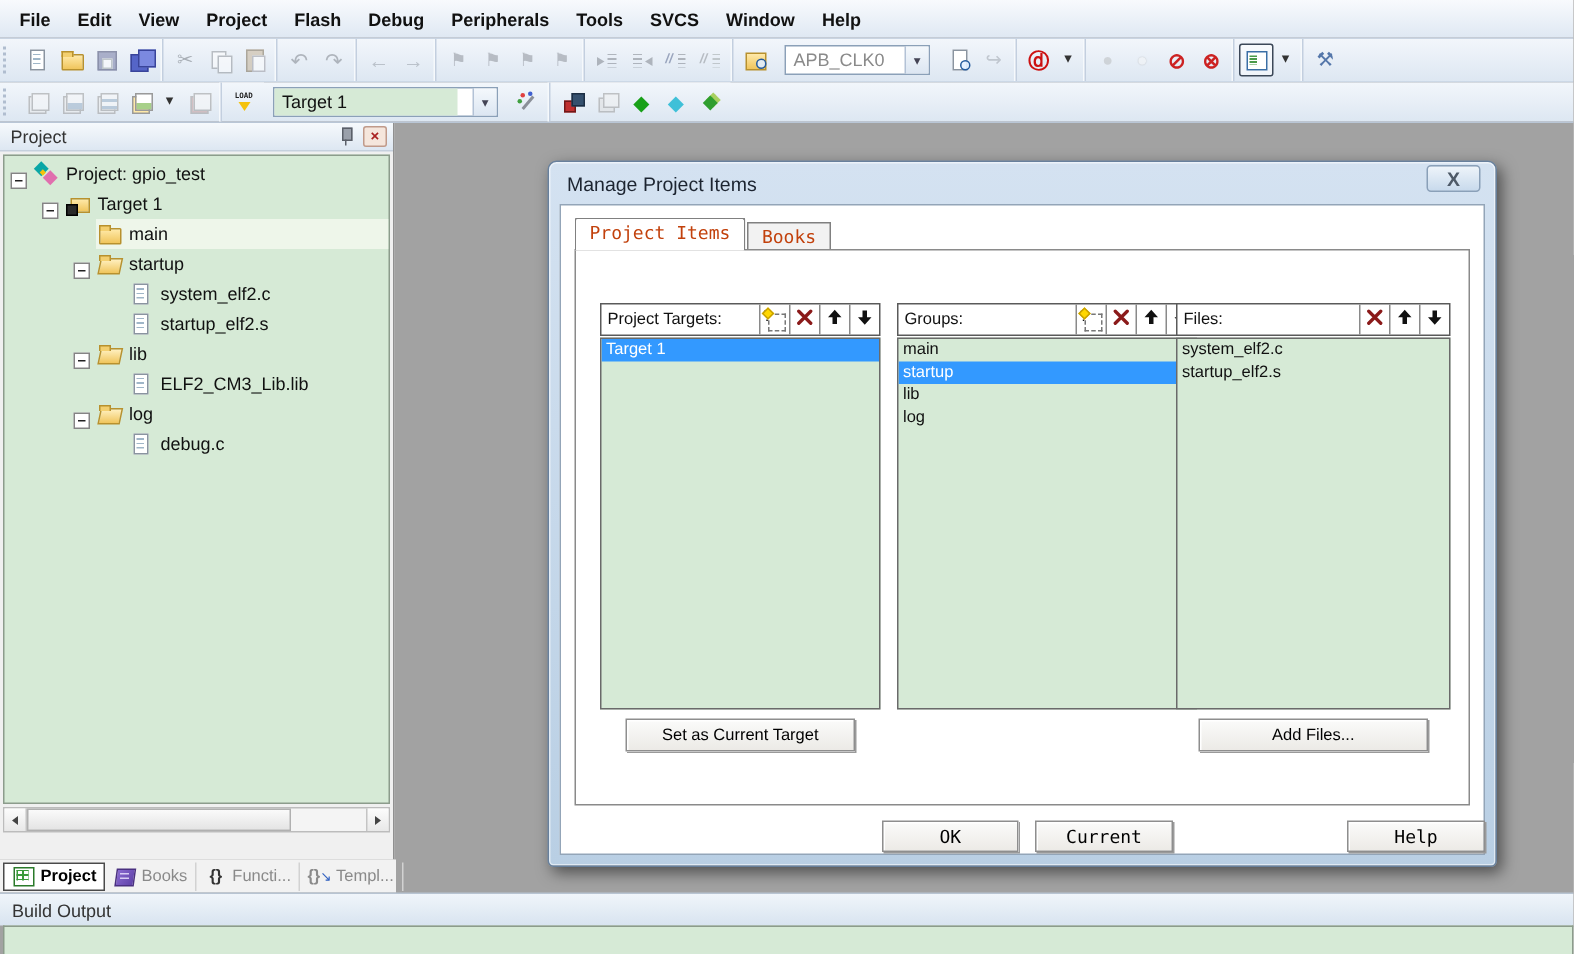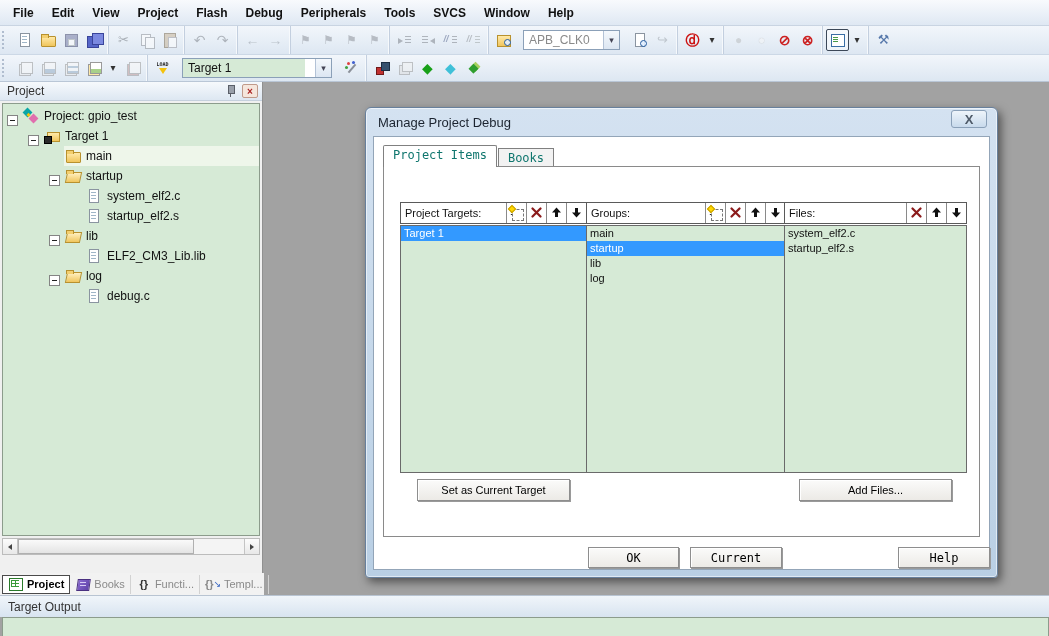--- a/index.html
+++ b/index.html
@@ -107,21 +107,21 @@
   .ptabs { position:absolute; left:0; top:573px; width:264px; height:22px; background:#f2f2f2; display:flex; align-items:center; padding-left:2px; }
   .ptab { display:flex; align-items:center; gap:3px; height:19px; padding:0 5px; color:#8a8a8a; font-size:11px; border-right:1px solid #d2d2d2; white-space:nowrap; }
   .ptab.active { background:#fff; border:1px solid #4a4a4a; color:#000; font-weight:700; }
 
   
   .dlg { position:absolute; left:365px; top:107px; width:633px; height:471px; background:linear-gradient(#d4e2f1,#b9cfe4); border:1px solid #68809c; border-radius:6px 6px 4px 4px; box-shadow:3px 4px 10px rgba(0,0,0,.5), inset 0 0 0 1px rgba(255,255,255,.55); }
   .dlg-title { position:absolute; left:12px; top:7px; font-size:13px; color:#1c2430; }
   .dlg-close { position:absolute; right:10px; top:2px; width:36px; height:18px; background:linear-gradient(#eef4fa,#c8daec); border:1px solid #8aa0b8; border-radius:3px; display:flex; align-items:center; justify-content:center; color:#4e5a68; font:700 13px "Liberation Sans",sans-serif; }
   .dlg-content { position:absolute; left:7px; right:7px; top:28px; bottom:7px; background:#fff; border:1px solid #93a5b8; }
   .tabstrip { position:absolute; left:9px; top:8px; display:flex; align-items:flex-end; height:22px; }
-  .dtab { font-family:"DejaVu Sans Mono",monospace; font-size:12px; padding:2px 9px 3px; border:1px solid #808080; border-bottom:none; background:#f2f2f2; margin-right:1px; color:#0f766e; height:19px; }
+  .dtab { font-family:"DejaVu Sans Mono",monospace; font-size:12px; padding:2px 9px 3px; border:1px solid #808080; border-bottom:none; background:#f2f2f2; margin-right:1px; color:#c2410c; height:19px; }
   .dtab.active { background:#fff; height:22px; position:relative; z-index:2; border-radius:2px 2px 0 0; }
   .tabpage { position:absolute; left:9px; right:9px; top:29px; height:371px; border:1px solid #8a8a8a; background:#fff; }
   .dcol { position:absolute; }
   .colhead { height:22px; border:1px solid #5a5a5a; background:#fff; display:flex; align-items:center; padding-left:4px; font-size:11px; }
   .colhead .cl { flex:1; white-space:nowrap; }
   .hbtn { width:20px; height:20px; border-left:1px solid #8a8a8a; display:flex; align-items:center; justify-content:center; flex:none; }
   .list { height:248px; margin-top:1px; background:#d6ead6; border:1px solid #6a6a6a; overflow:hidden; }
   .litem { height:15px; line-height:15px; padding:0 3px; font-size:11px; white-space:nowrap; }
   .litem.sel { background:#3399ff; color:#fff; }
   .btn { position:absolute; background:linear-gradient(#fbfbfa,#eceae6); border:1px solid #8e8e8e; box-shadow:inset 1px 1px 0 #fff, 1px 1px 0 #9a9a9a; display:flex; align-items:center; justify-content:center; font-size:11px; color:#000; }
@@ -464,21 +464,21 @@
       <div class="ptab">
         <span class="ticon">
           <b style="font-size:11px">{}</b>
           <span style="color:#3060c0;font-size:9px">↘</span>
         </span>
         <span>Templ...</span>
       </div>
     </div>
 
   <div class="dlg">
-    <div class="dlg-title">Manage Project Debug</div>
+    <div class="dlg-title">Manage Project Items</div>
     <div class="dlg-close">
         <span>X</span>
       </div>
     <div class="dlg-content">
       <div class="tabstrip" id="dtabs">
           <div class="dtab active">Project Items</div>
           <div class="dtab">Books</div>
         </div>
       <div class="tabpage"></div>
       <div id="dcols">
@@ -501,21 +501,21 @@
               <div class="hbtn">
                 <span><svg width="11" height="11" viewBox="0 0 11 11">
                     <path d="M5.5 10.5 L1 5.5 L4 5.5 L4 1 L7 1 L7 5.5 L10 5.5 Z" fill="#111"></path>
                   </svg></span>
               </div>
             </div>
             <div class="list">
               <div class="litem sel">Target 1</div>
             </div>
           </div>
-          <div class="dcol" style="left: 212px; top: 65px; width: 200px;">
+          <div class="dcol" style="left: 224px; top: 65px; width: 200px;">
             <div class="colhead">
               <span class="cl">Groups:</span>
               <div class="hbtn">
                 <span class="cicon i-dashbox">?</span>
               </div>
               <div class="hbtn">
                 <span><svg width="11" height="11" viewBox="0 0 11 11">
                     <path d="M1.5 1.5 L9.5 9.5 M9.5 1.5 L1.5 9.5" stroke="#8b1a1a" stroke-width="2.2" stroke-linecap="round"></path>
                   </svg></span>
               </div>
@@ -566,17 +566,17 @@
           <div class="btn" style="left: 43px; top: 342px; width: 153px; height: 22px;">Set as Current Target</div>
           <div class="btn" style="left: 425px; top: 342px; width: 153px; height: 22px;">Add Files...</div>
           <div class="btn mono" style="left: 214px; top: 410px; width: 91px; height: 21px;">OK</div>
           <div class="btn mono" style="left: 316px; top: 410px; width: 92px; height: 21px;">Current</div>
           <div class="btn mono" style="left: 524px; top: 410px; width: 92px; height: 21px;">Help</div>
         </div>
     </div>
   </div>
 
   <div class="bo-head">
-    <span>Target Output</span>
+    <span>Build Output</span>
   </div>
   <div class="bo-body"></div>
 
 </div>
 
 </body></html>

